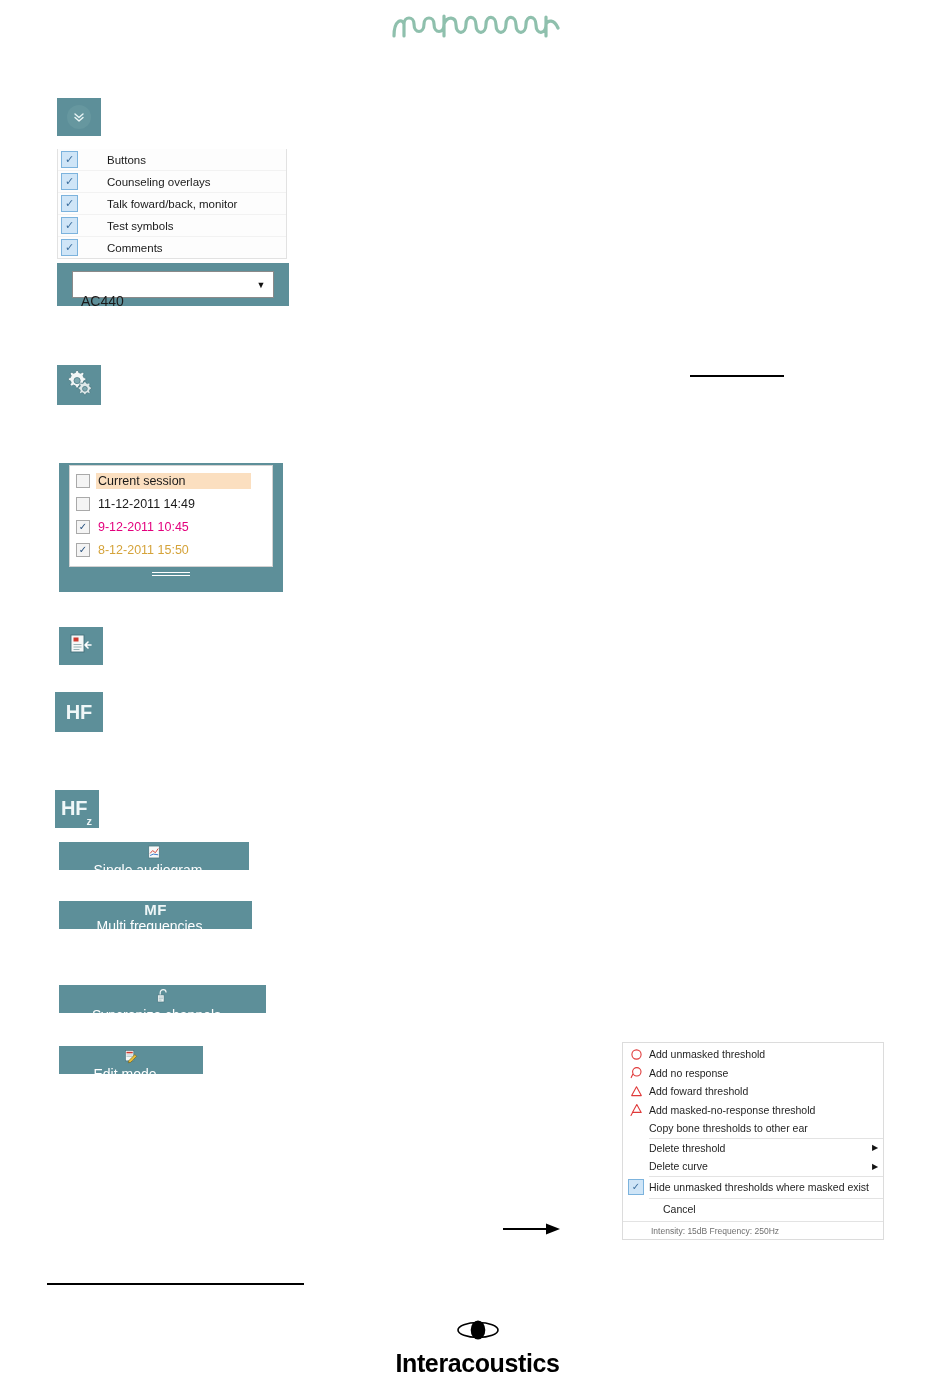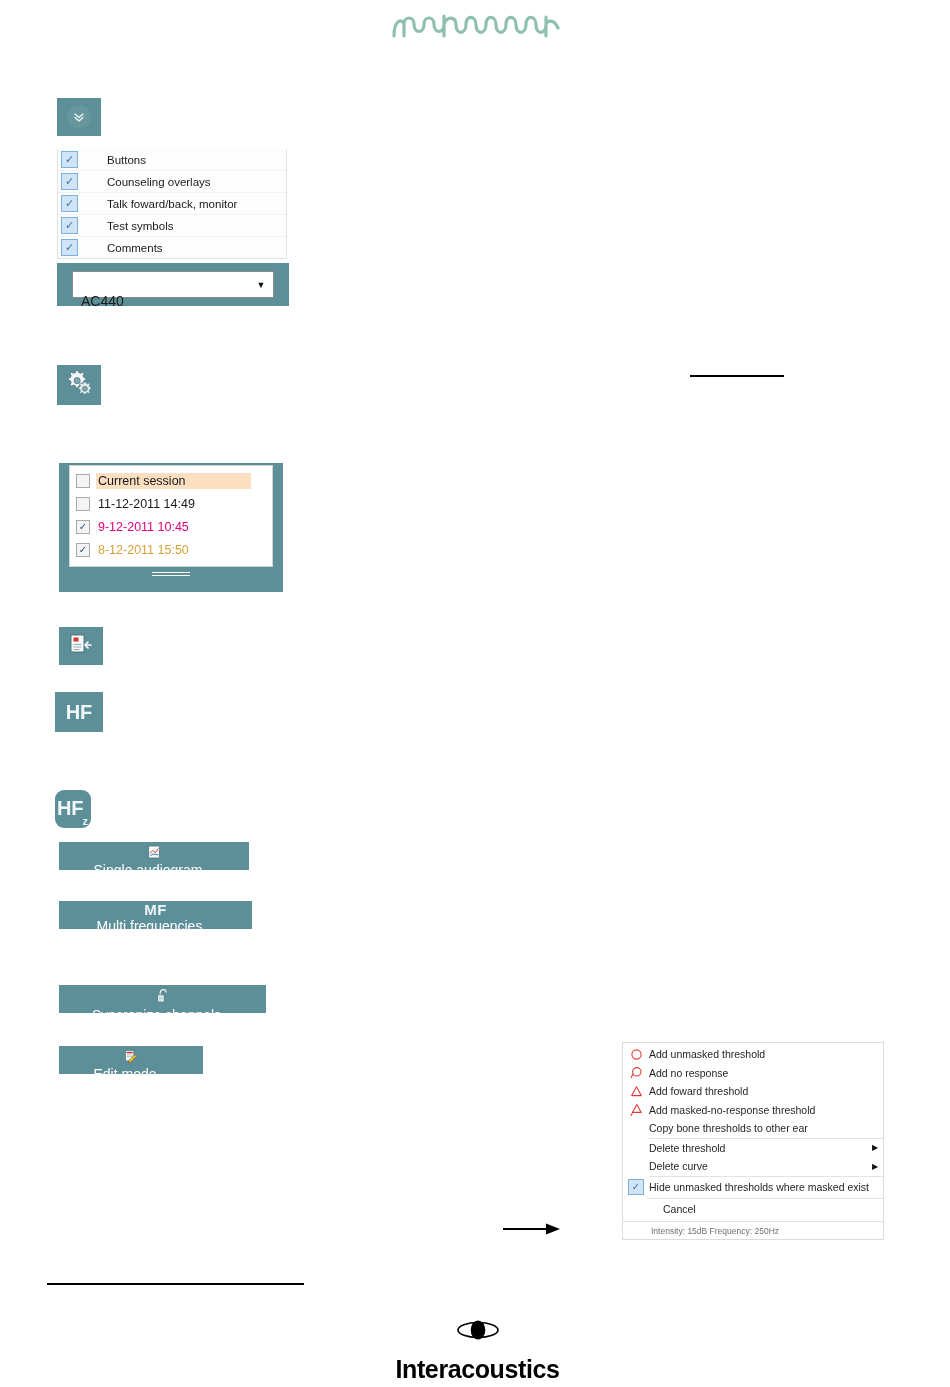--- a/index.html
+++ b/index.html
@@ -314,21 +314,21 @@
     top: 1318px;
     width: 175px;
     text-align: center;
   }
   .footer-word {
     font-size: 25px;
     font-weight: bold;
     letter-spacing: -0.4px;
     color: #000000;
     line-height: 1;
-    margin-top: 11px;
+    margin-top: 5px;
   }
 </style>
 </head>
 <body>
 
 <div class="header-logo">
   <svg width="170" height="34" viewBox="0 0 170 34" xmlns="http://www.w3.org/2000/svg">
     <path d="M2,26 C2,10 10,8 12,14 L12,26 M12,14 C12,6 22,6 22,14 C22,24 32,24 32,14 C32,6 42,6 42,14 C42,24 52,24 52,14 L52,6 M52,6 L52,26 M52,14 C55,6 64,6 64,15 C64,25 74,25 74,14 C74,5 84,5 84,15 C84,25 94,25 94,14 C94,5 104,5 104,15 C104,25 114,25 114,14 C114,5 124,5 124,15 C124,25 134,25 134,14 C134,5 144,5 144,15 C144,25 154,25 154,14 L154,7 M154,7 L154,26 M154,14 C156,10 162,9 166,18" fill="none" stroke="#8fc0ad" stroke-width="3.2" stroke-linecap="round" stroke-linejoin="round"></path>
   </svg>
 </div>
@@ -424,21 +424,21 @@
       <path d="M4.5,11.5 h8 M4.5,14 h8 M4.5,16.5 h6" stroke="#8ea9ae" stroke-width="0.9"></path>
       <path d="M22,12 L17,12 M19,9 L16,12 L19,15" fill="none" stroke="#ffffff" stroke-width="1.6" stroke-linecap="round" stroke-linejoin="round"></path>
     </svg>
   </span>
 </div>
 
 <div class="teal-btn sq" style="left:55px; top:692px; width:48px; height:40px;">
   <span class="hf-text">HF</span>
 </div>
 
-<div class="teal-btn sq" style="left:55px; top:790px; width:36px; height:38px;border-radius:9px;">
+<div class="teal-btn sq" style="left:55px; top:790px; width:44px; height:38px;">
   <span class="hf-text"><span>HF</span><span class="hf-sub">z</span></span>
 </div>
 
 <div class="wide-btn" style="left:59px; top:842px; width:190px;">
   <span class="wb-icon">
     <svg width="20" height="20" viewBox="0 0 20 20" xmlns="http://www.w3.org/2000/svg">
       <rect x="2.5" y="1.5" width="15" height="17" fill="#f6f9f9" stroke="#44707a" stroke-width="0.9"></rect>
       <path d="M4.5,12 L8,8 L12,11 L16,5" fill="none" stroke="#d03a2f" stroke-width="1.3"></path>
       <path d="M4.5,15 L9,13 L16,14" fill="none" stroke="#2a6fc4" stroke-width="1.3"></path>
     </svg>

